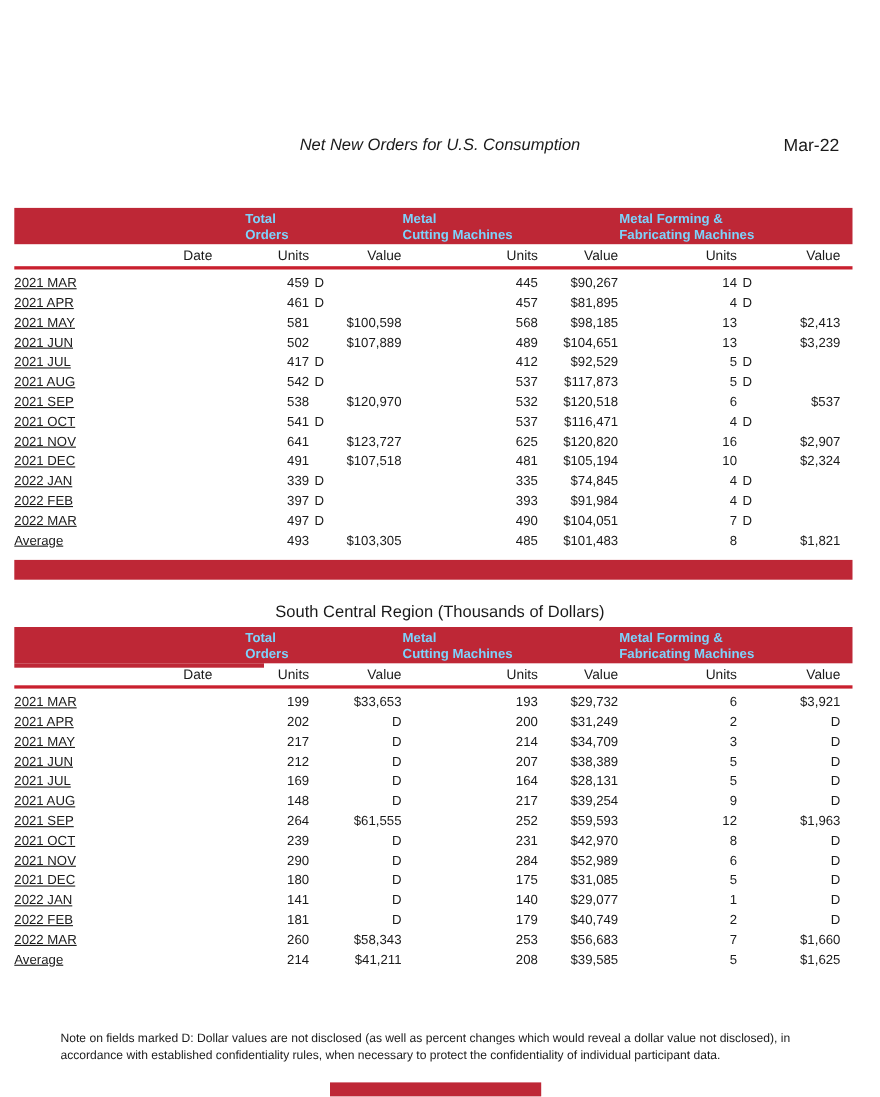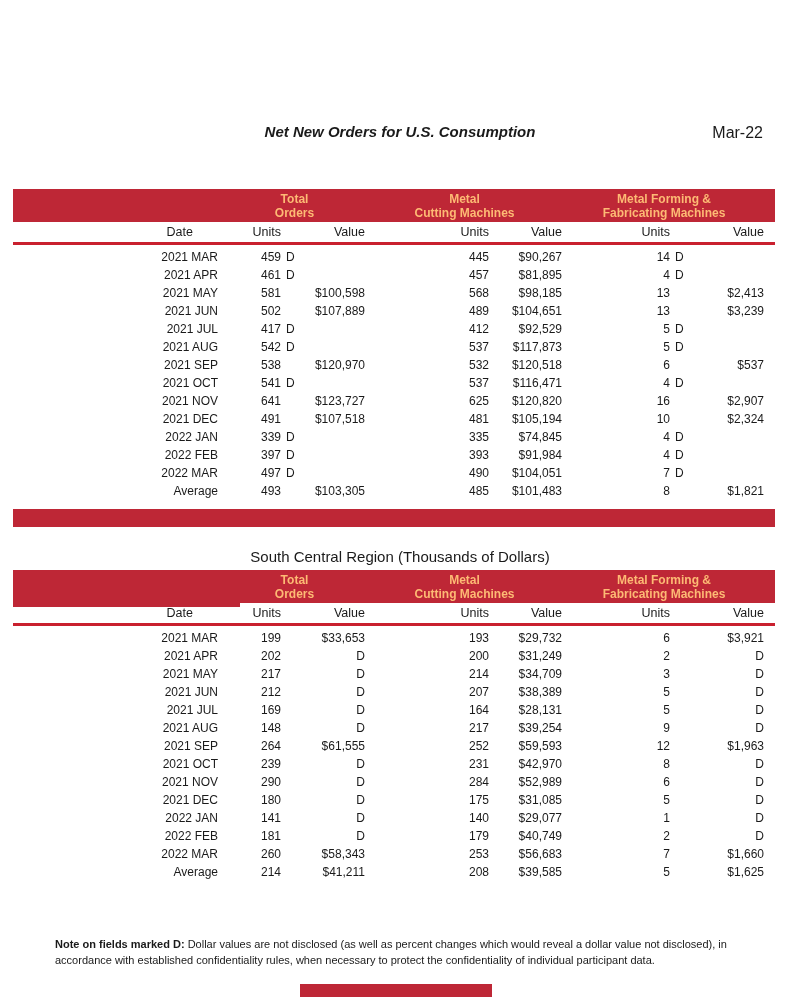--- a/index.html
+++ b/index.html
@@ -12,49 +12,49 @@
         font-size:30px;letter-spacing:1px;line-height:32px;}
   .logo-arrow{position:absolute;left:51px;top:-7px;width:0;height:0;
         border-left:5px solid transparent;border-right:5px solid transparent;
         border-bottom:8px solid #fff;}
   .logo-arrow-stem{position:absolute;left:55px;top:0px;width:2px;height:9px;background:#fff;}
   .tagline{position:absolute;left:25px;top:44px;color:#fff;font-size:7px;letter-spacing:.4px;}
   .banner-subtitle{position:absolute;left:24px;top:66px;color:#fff;font-weight:bold;font-size:12.5px;}
 
   
   .doc-title{position:absolute;left:0;top:123px;width:800px;text-align:center;
-             font-weight:bold;font-style:italic;font-size:15px;}
+             font-weight:normal;font-style:italic;font-size:15px;}
   .doc-date{position:absolute;right:37px;top:124px;font-size:16px;}
 
   
   .region-title{position:absolute;left:0;width:800px;text-align:center;font-size:15px;}
   #region-title-1{top:157px;}
   #region-title-2{top:548px;}
 
   
   .tbl{position:absolute;left:13px;width:762px;}
   #table1{top:189px;}
   #table2{top:570px;}
   .band{display:grid;grid-template-columns:210px 143px 197px 202px;background:var(--red);
         height:33px;align-items:center;}
-  .band .grp{color:#fdba74;font-weight:bold;font-size:12px;line-height:14px;text-align:center;}
+  .band .grp{color:#7dd3fc;font-weight:bold;font-size:12px;line-height:14px;text-align:left;}
   .band-ext{position:absolute;left:0;top:33px;width:227px;height:4px;background:var(--red);}
   .trow{display:grid;grid-template-columns:210px 59px 18px 66px 124px 73px 108px 18px 76px;
         height:18px;line-height:18px;font-size:12px;}
   .sub{height:20px;line-height:20px;font-size:12.5px;}
   .rule{height:3px;background:var(--rule-red);margin-bottom:3px;}
-  .c-date{text-align:right;padding-right:5px;}
+  .c-date{padding-right:5px;text-decoration:underline;}
   .c-datehead{text-align:right;padding-right:30px;}
   .c-num{text-align:right;padding-right:1px;}
   .c-d{text-align:left;padding-left:4px;}
 
   
   .sep-bar{position:absolute;left:13px;top:509px;width:762px;height:18px;background:var(--red);}
   .note{position:absolute;left:55px;top:936px;width:712px;font-size:11px;line-height:16px;}
-  .note b{font-weight:bold;}
+  .note b{font-weight:normal;}
   .footer-bar{position:absolute;left:300px;top:984px;width:192px;height:13px;background:var(--red);}
 
   :root{--red:#BE2736;--rule-red:#C9202E;}
 </style>
 </head>
 <body>
 
 <div class="page">
 
 

